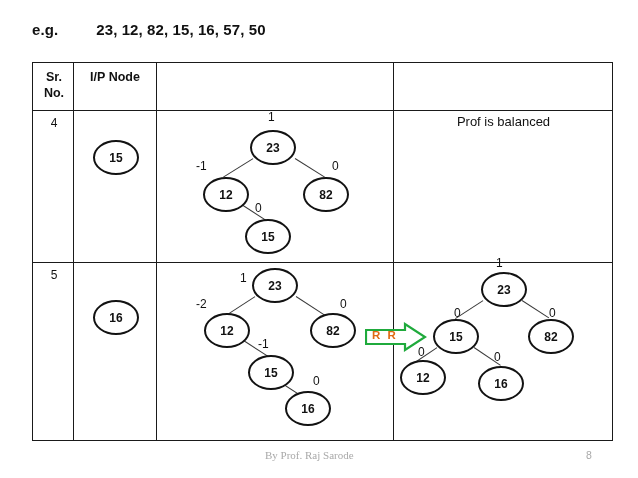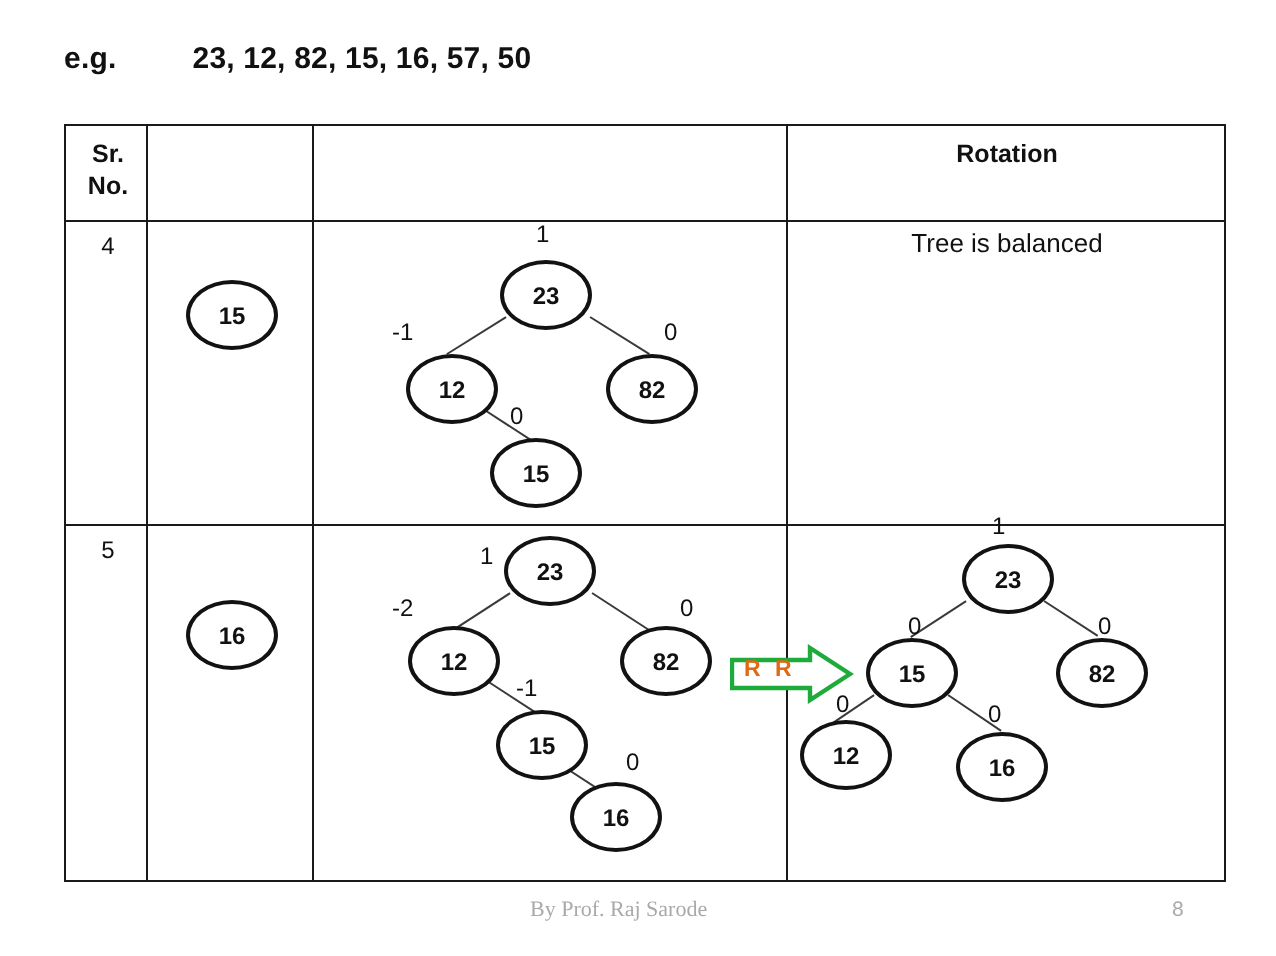--- a/index.html
+++ b/index.html
@@ -182,26 +182,26 @@
 
 <div id="example-table">
 
   <div class="v-rule col-rule-1"></div>
   <div class="v-rule col-rule-2"></div>
   <div class="v-rule col-rule-3"></div>
   <div class="h-rule row-rule-1"></div>
   <div class="h-rule row-rule-2"></div>
 
   <div class="hdr" id="hdr-sr-no">Sr. No.</div>
-  <div class="hdr" id="hdr-rot">Rotation</div>
+  <div class="hdr" id="hdr-ip-node">I/P Node</div>
 
   <div class="sr-no" id="sr-row-4">4</div>
   <div class="sr-no" id="sr-row-5">5</div>
 
-  <div class="rot-text" id="rot-text-row-4">Tree is balanced</div>
+  <div class="rot-text" id="rot-text-row-4">Prof is balanced</div>
 </div>
 
 <div class="tree-layer">
 
   <div class="node w46" style="left:93px; top:140px;">15</div>
   <div class="node w46" style="left:93px; top:300px;">16</div>
 
   <div class="edge" style="left:253px; top:158px; width:35px; transform:rotate(148deg);"></div>
   <div class="edge" style="left:295px; top:158px; width:35px; transform:rotate(32deg);"></div>
   <div class="edge" style="left:240px; top:203px; width:32px; transform:rotate(33deg);"></div>

